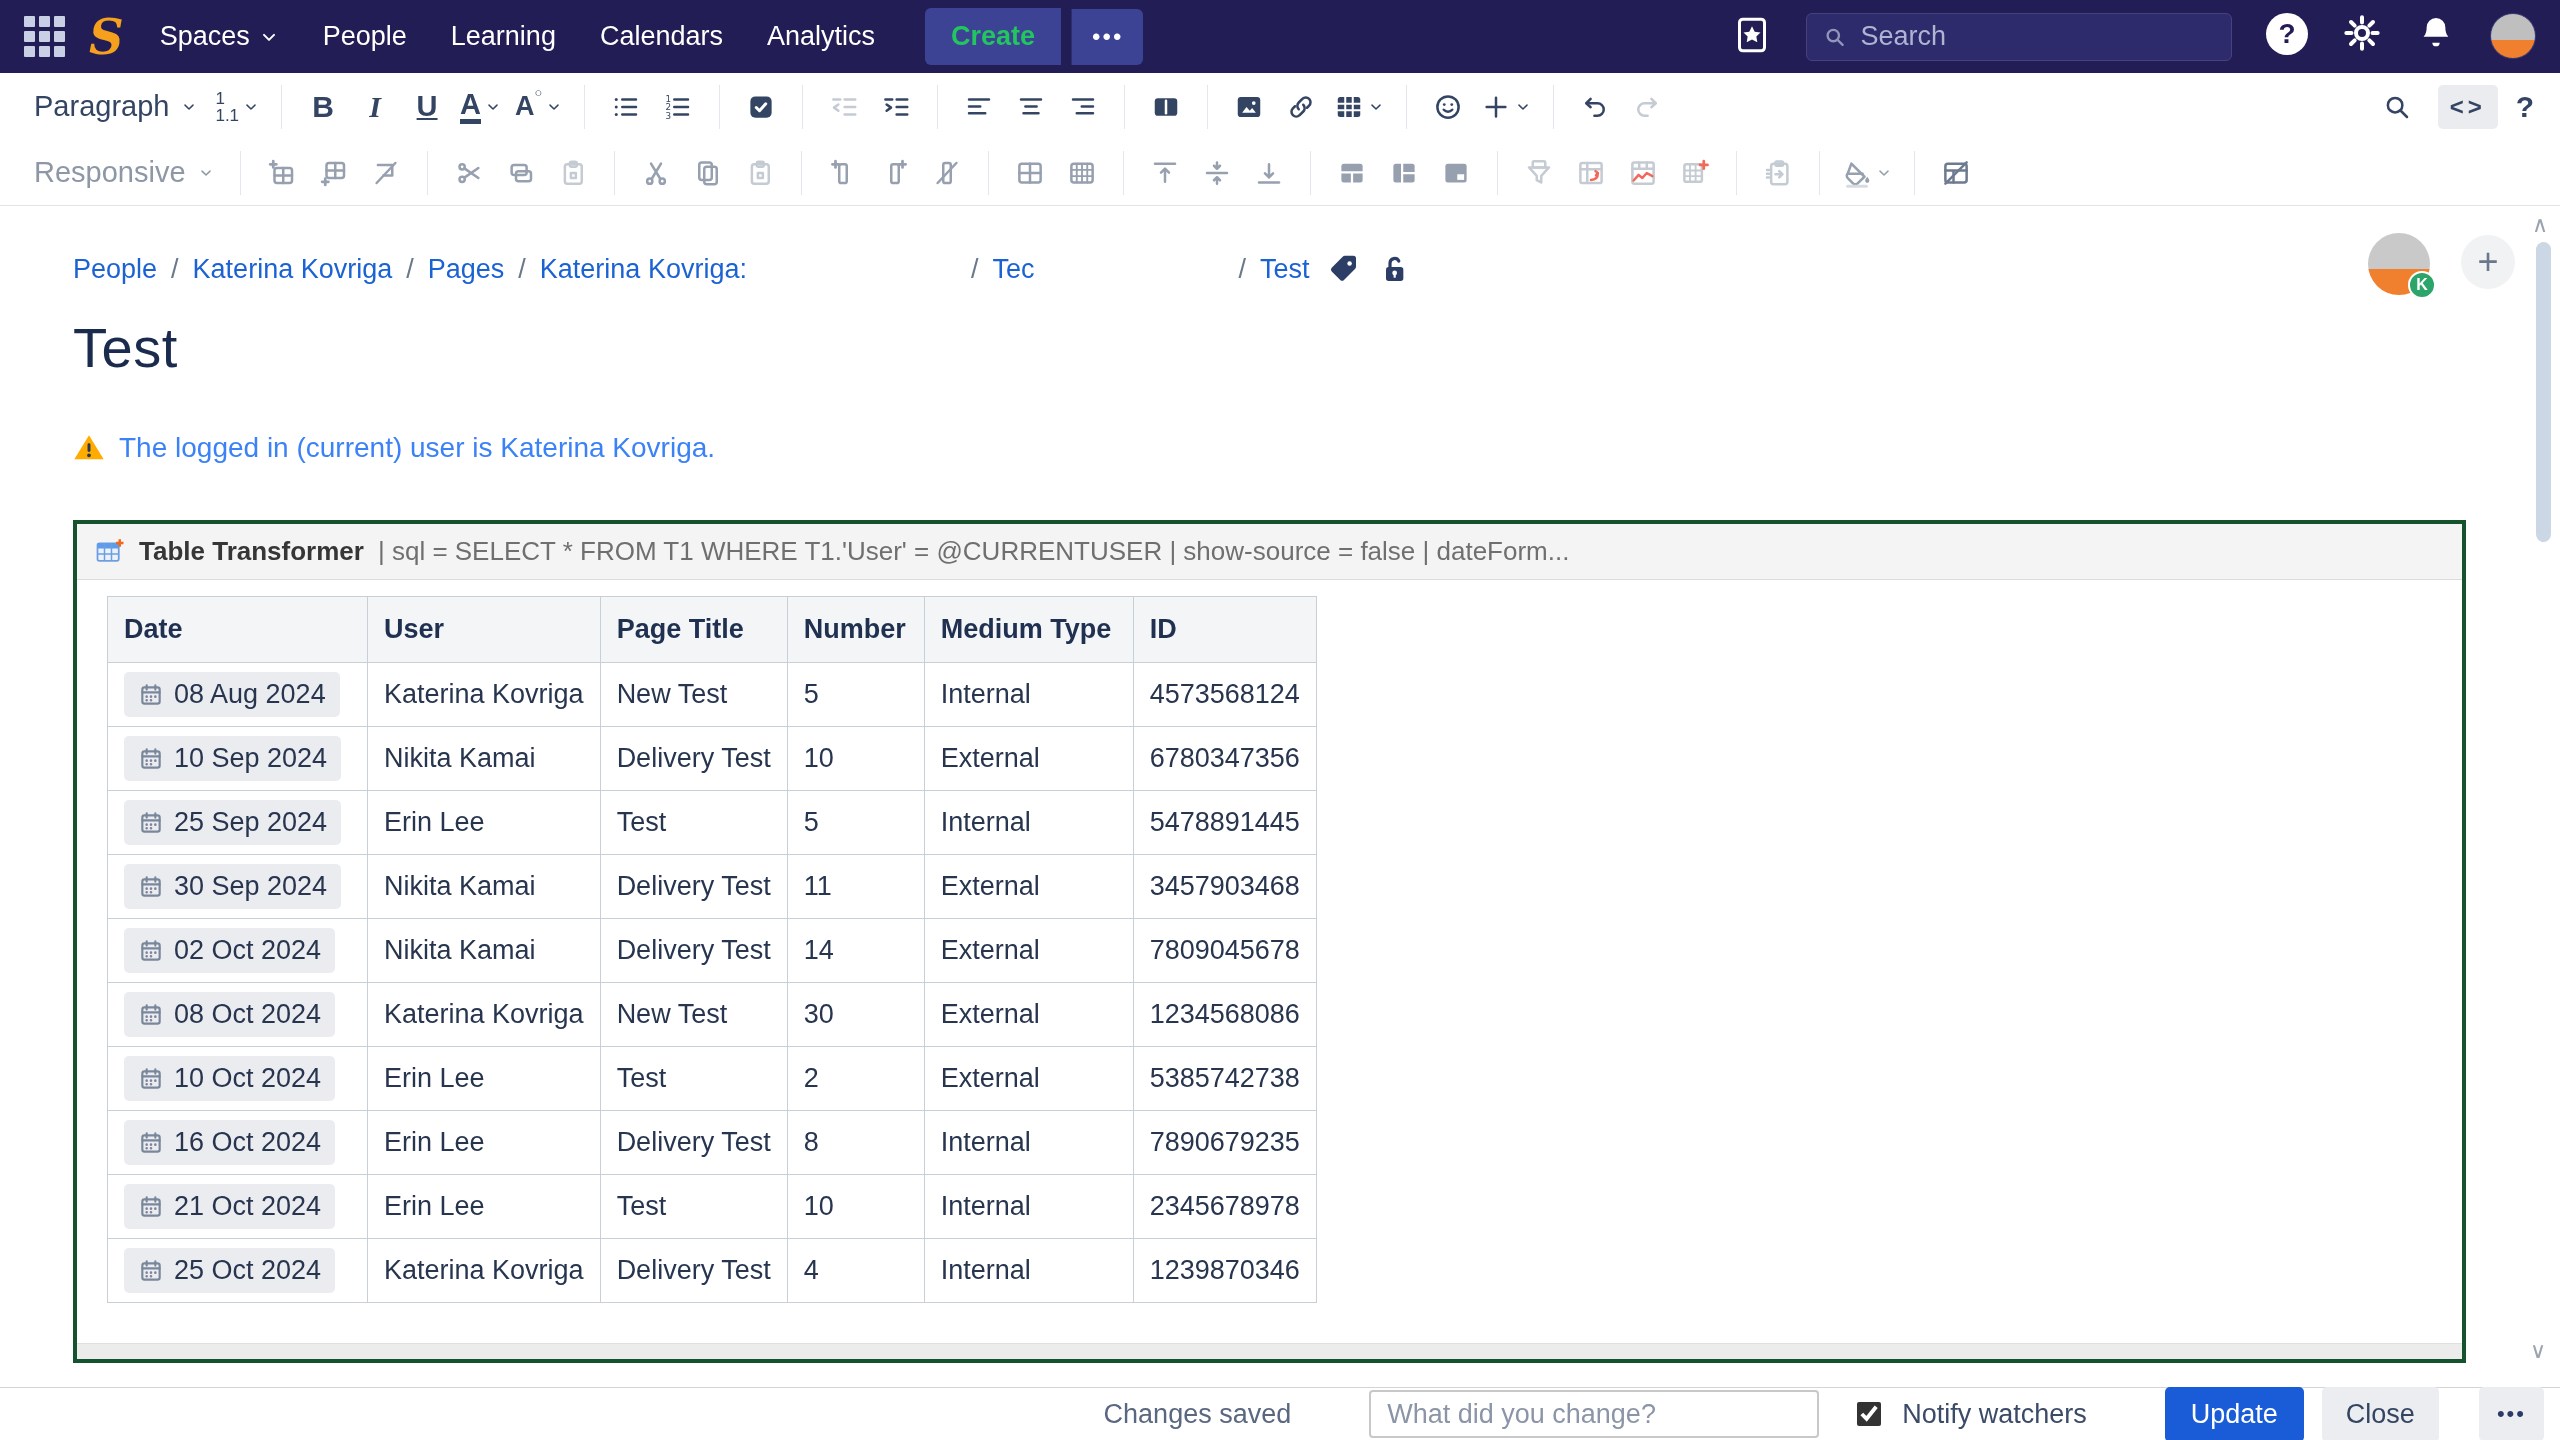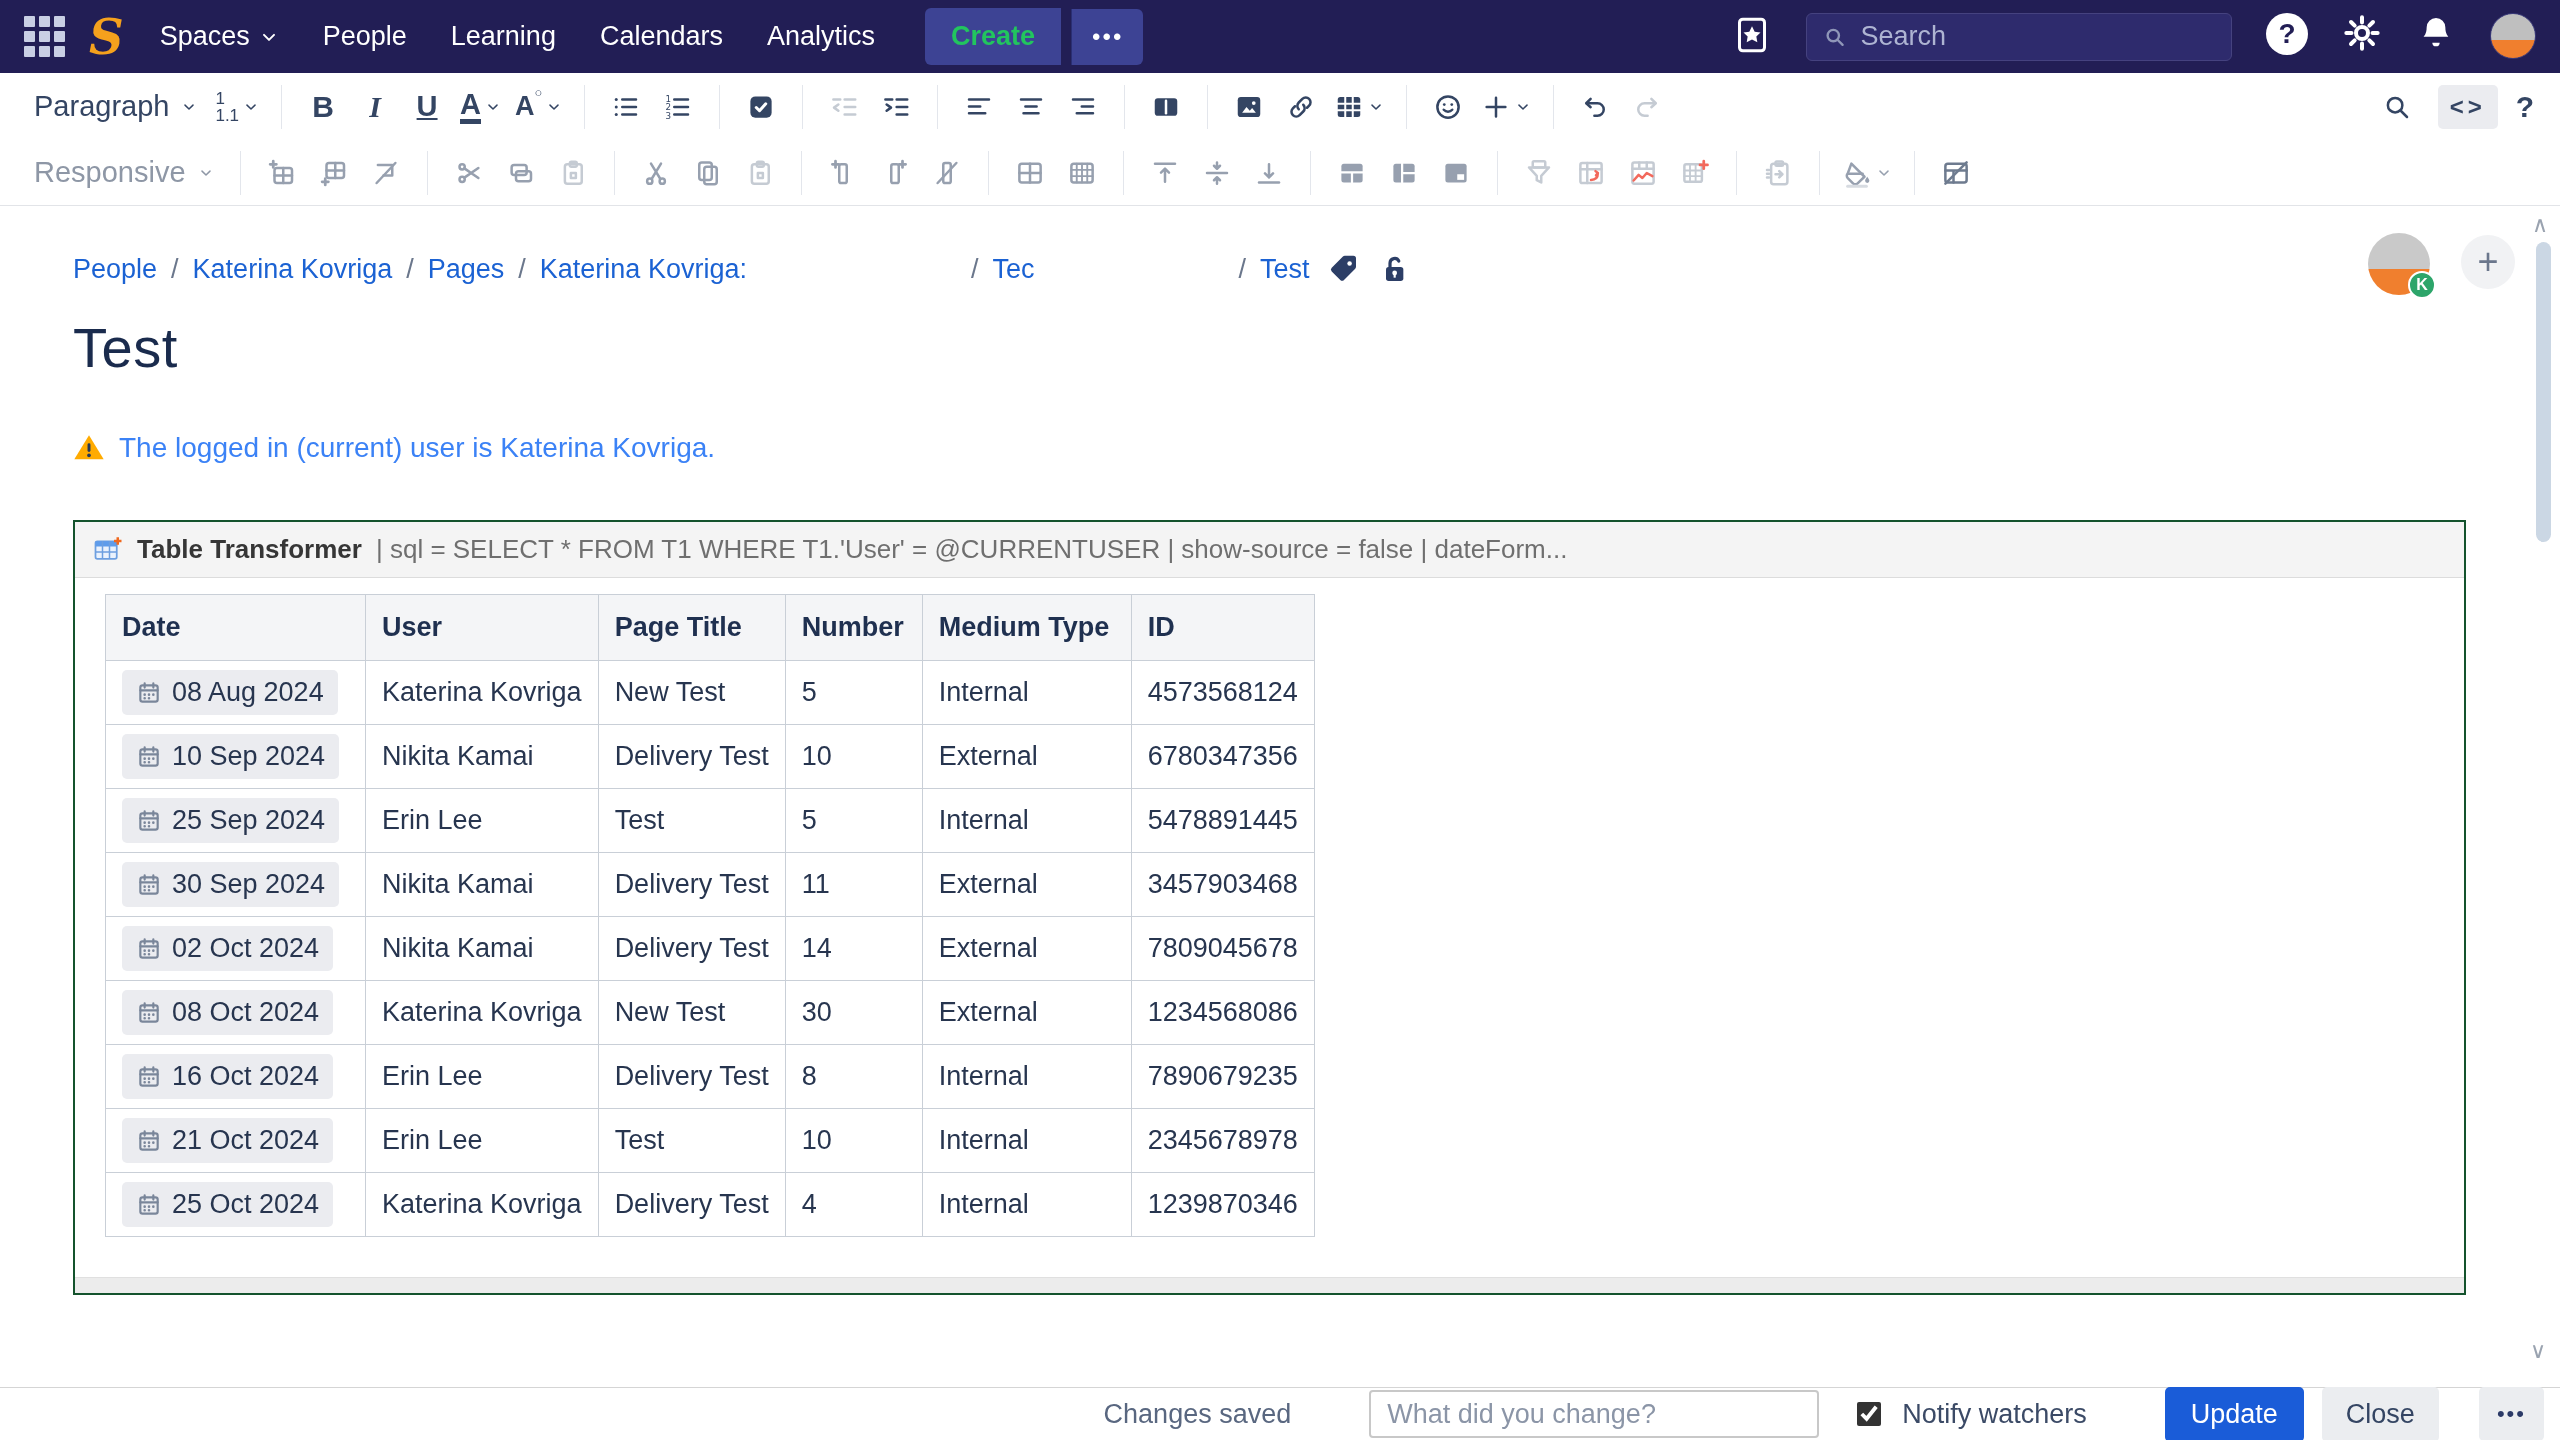--- a/index.html
+++ b/index.html
@@ -71,21 +71,21 @@
   .crumb-row { margin-top:46px; display:flex; align-items:center; gap:18px; }
   .breadcrumb { display:flex; align-items:center; font-size:27px; flex-wrap:nowrap; }
   .breadcrumb a { color:#1b62d3; text-decoration:none; cursor:pointer; }
   .breadcrumb .bsep { color:#6b778c; margin:0 14px; }
   .crumb-ic { width:32px; height:32px; cursor:pointer; color:#2c3e66; }
   h1.page-title { margin-top:30px; font-size:56px; font-weight:500; color:#1a2b4d; letter-spacing:.5px; }
   .warning { margin-top:52px; display:flex; align-items:center; gap:14px; font-size:28px; color:#3b82f6; }
   .warning svg { width:32px; height:32px; }
 
   
-  .macro { margin-top:56px; width:2393px; border:2px solid #14532d; background:#fff; }
+  .macro { margin-top:56px; width:2393px; border:4px solid #14532d; background:#fff; }
   .macro-head { height:56px; background:#f4f4f4; border-bottom:1px solid #dcdcdc;
     display:flex; align-items:center; gap:14px; padding:0 18px; font-size:26px; }
   .macro-head .mname { font-weight:700; color:#363636; }
   .macro-head .mparams { color:#6f6f6f; white-space:nowrap; overflow:hidden; }
   .macro-body { padding:16px 30px 22px 30px; }
   table.grid { border-collapse:collapse; table-layout:fixed; font-size:27px; color:#27354f; }
   table.grid th, table.grid td { border:1px solid #c9cfd7; padding:0 16px; height:64px; text-align:left;
     font-weight:400; overflow:hidden; white-space:nowrap; }
   table.grid th { background:#f4f5f7; font-weight:700; color:#1f3050; height:66px; }
   .datepill { display:inline-flex; align-items:center; gap:10px; background:#ebecf0; border-radius:5px;
@@ -706,20 +706,35 @@
                 <td>External</td>
                 <td>1234568086</td>
               </tr>
               <tr>
                 <td><span class="datepill">
                     <svg viewBox="0 0 24 24">
                       <rect x="4" y="5" width="16" height="15" rx="2"></rect>
                       <path d="M8 3v4M16 3v4M4 9.5h16"></path>
                       <path d="M8 13.5h.01M12 13.5h.01M16 13.5h.01M8 16.8h.01M12 16.8h.01" stroke-width="2.4"></path>
                     </svg>
+                    <span>10 Oct 2024</span>
+                  </span></td>
+                <td>Erin Lee</td>
+                <td>Test</td>
+                <td>2</td>
+                <td>External</td>
+                <td>5385742738</td>
+              </tr>
+              <tr>
+                <td><span class="datepill">
+                    <svg viewBox="0 0 24 24">
+                      <rect x="4" y="5" width="16" height="15" rx="2"></rect>
+                      <path d="M8 3v4M16 3v4M4 9.5h16"></path>
+                      <path d="M8 13.5h.01M12 13.5h.01M16 13.5h.01M8 16.8h.01M12 16.8h.01" stroke-width="2.4"></path>
+                    </svg>
                     <span>16 Oct 2024</span>
                   </span></td>
                 <td>Erin Lee</td>
                 <td>Delivery Test</td>
                 <td>8</td>
                 <td>Internal</td>
                 <td>7890679235</td>
               </tr>
               <tr>
                 <td><span class="datepill">

